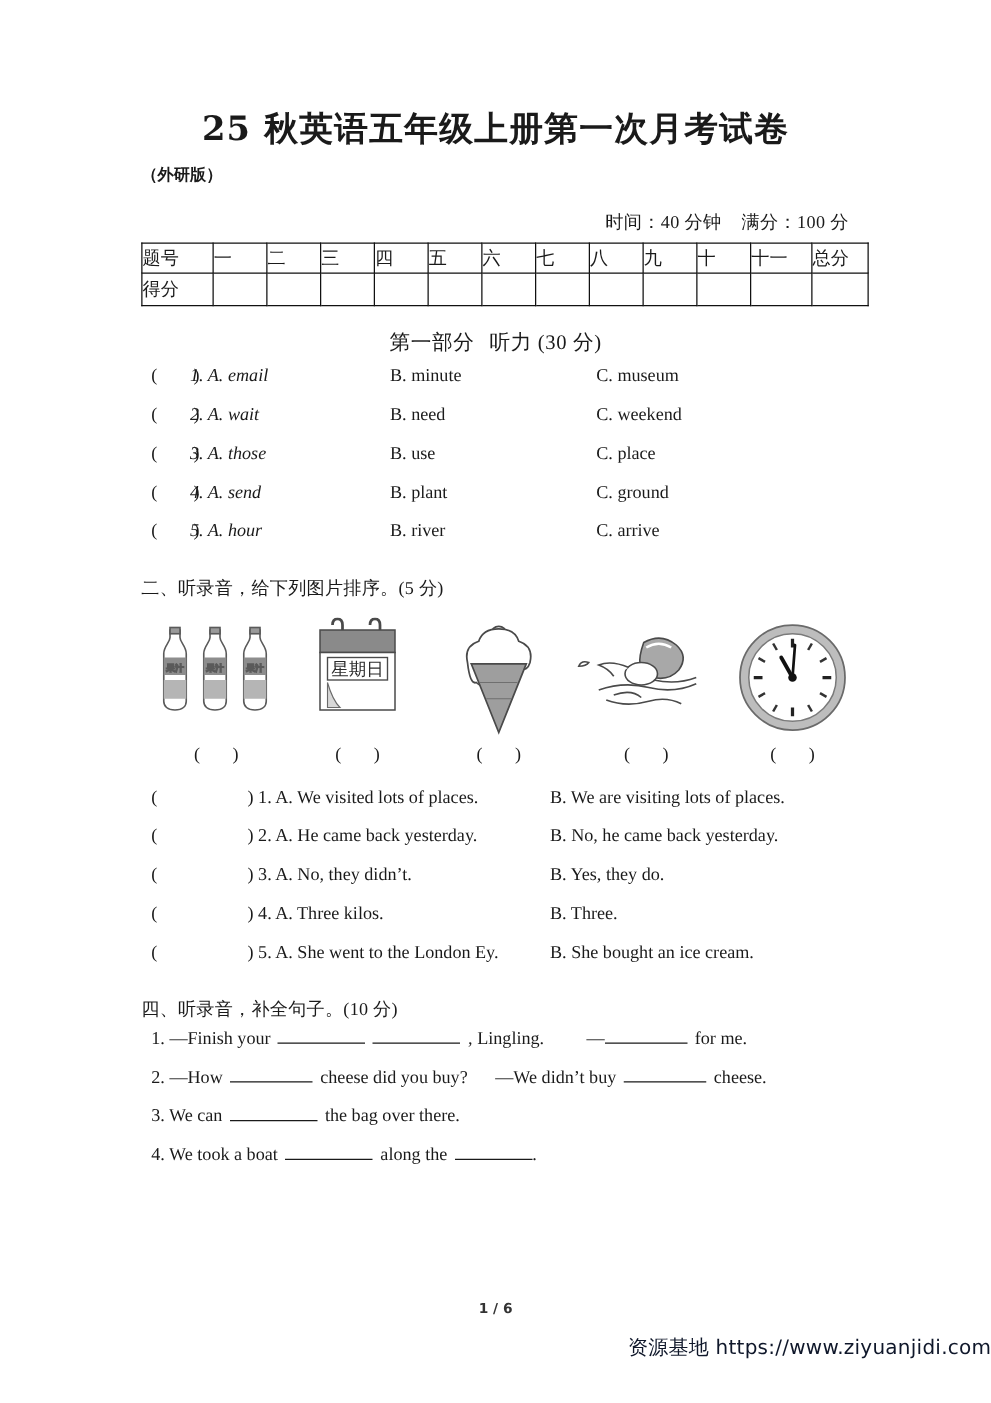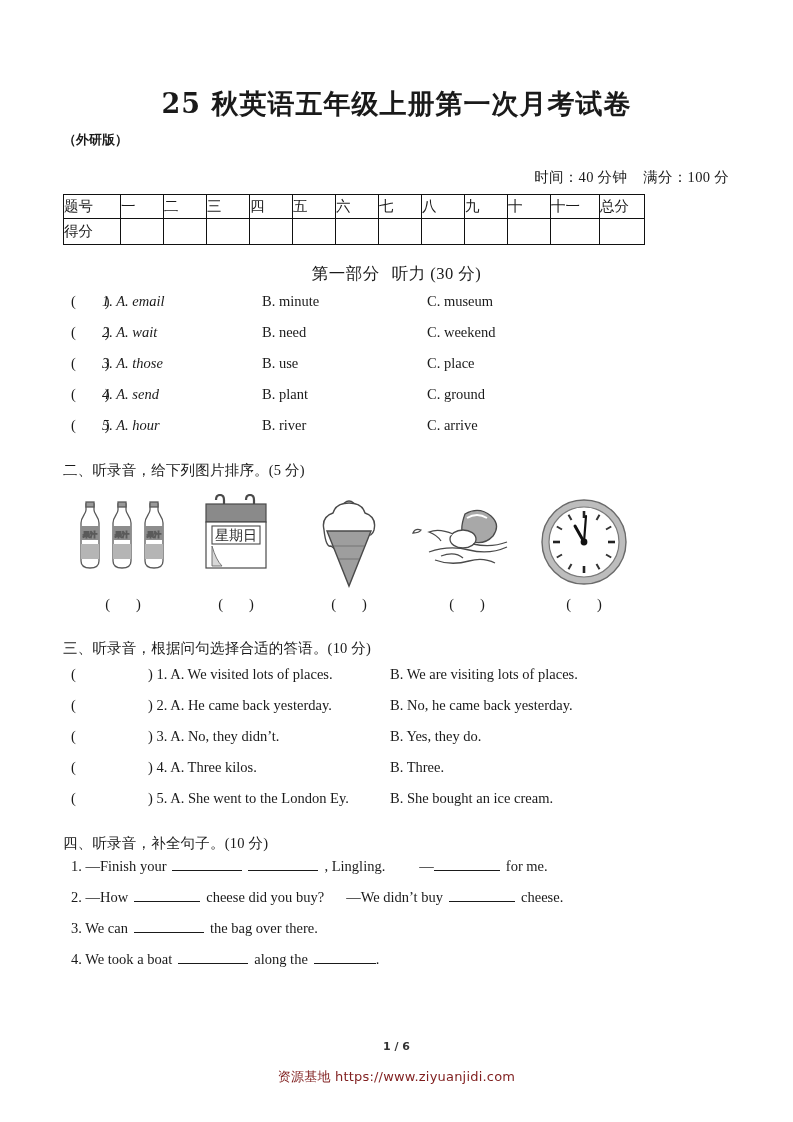--- a/index.html
+++ b/index.html
@@ -14,21 +14,21 @@
     font-family: "Liberation Serif", "DejaVu Serif", serif;
     color: #1a1a1a;
     overflow: hidden;
   }
   .page {
     position: absolute;
     left: 0; top: 0;
     width: 793px;
     height: 1122px;
     box-sizing: border-box;
-    padding: 0 63px;
+    padding: 0 113px;
   }
 
   
   .title {
     text-align: center;
     font-size: 27px;
     font-weight: bold;
     letter-spacing: 1px;
     margin-top: 88px;
     line-height: 1.15;
@@ -180,23 +180,23 @@
     font-size: 11px;
     font-weight: bold;
     color: #333;
     font-family: "DejaVu Sans", "Liberation Sans", sans-serif;
   }
   .watermark {
     position: absolute;
     left: 0;
     right: 0;
     top: 1068px;
-    text-align: center;
-    font-size: 13px;
-    color: #7f1d1d;
+    text-align: right;
+    font-size: 16px;
+    color: #0f172a;
     font-family: "DejaVu Sans", "Liberation Sans", sans-serif;
     letter-spacing: 0.2px;
   }
 </style>
 </head>
 <body>
 
 <div class="page">
 
   <div class="title">25 秋英语五年级上册第一次月考试卷</div>
@@ -384,21 +384,20 @@
   </div>
 
   <div class="pic-brackets">
     <div class="bk" style="left:5px;"><span class="lp">(</span><span class="rp">)</span></div>
     <div class="bk" style="left:118px;"><span class="lp">(</span><span class="rp">)</span></div>
     <div class="bk" style="left:231px;"><span class="lp">(</span><span class="rp">)</span></div>
     <div class="bk" style="left:349px;"><span class="lp">(</span><span class="rp">)</span></div>
     <div class="bk" style="left:466px;"><span class="lp">(</span><span class="rp">)</span></div>
   </div>
 
-  <div class="sec-heading">三、听录音，根据问句选择合适的答语。(10 分)</div>
   <div class="q-list">
 
     <div class="r-row">
       <span class="brk"><span class="lp">(</span></span>
       <span class="opt-a">) 1. A. We visited lots of places.</span>
       <span class="opt-b">B. We are visiting lots of places.</span>
     </div>
 
     <div class="r-row">
       <span class="brk"><span class="lp">(</span></span>

